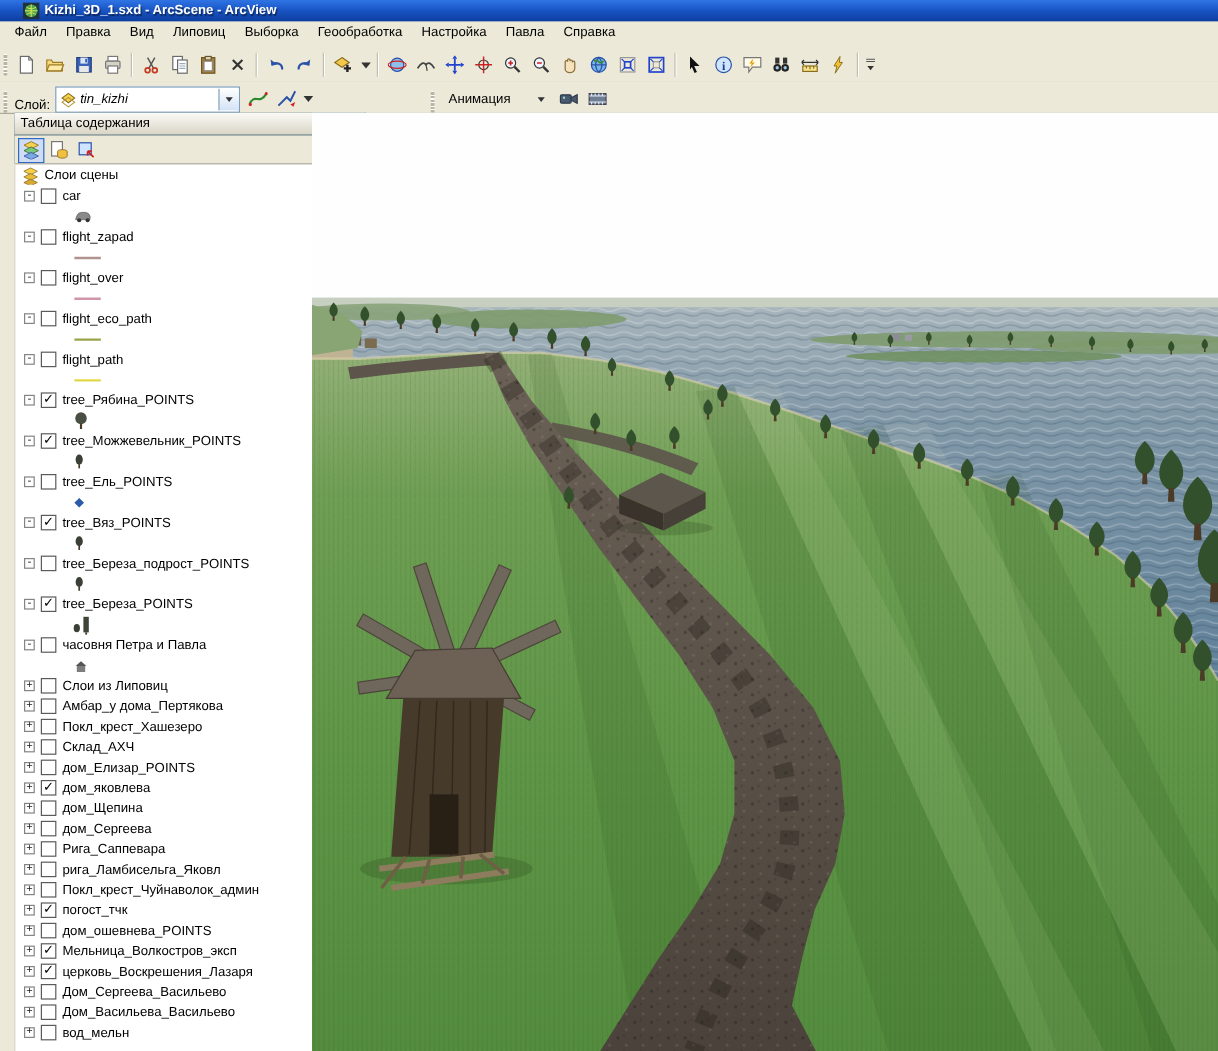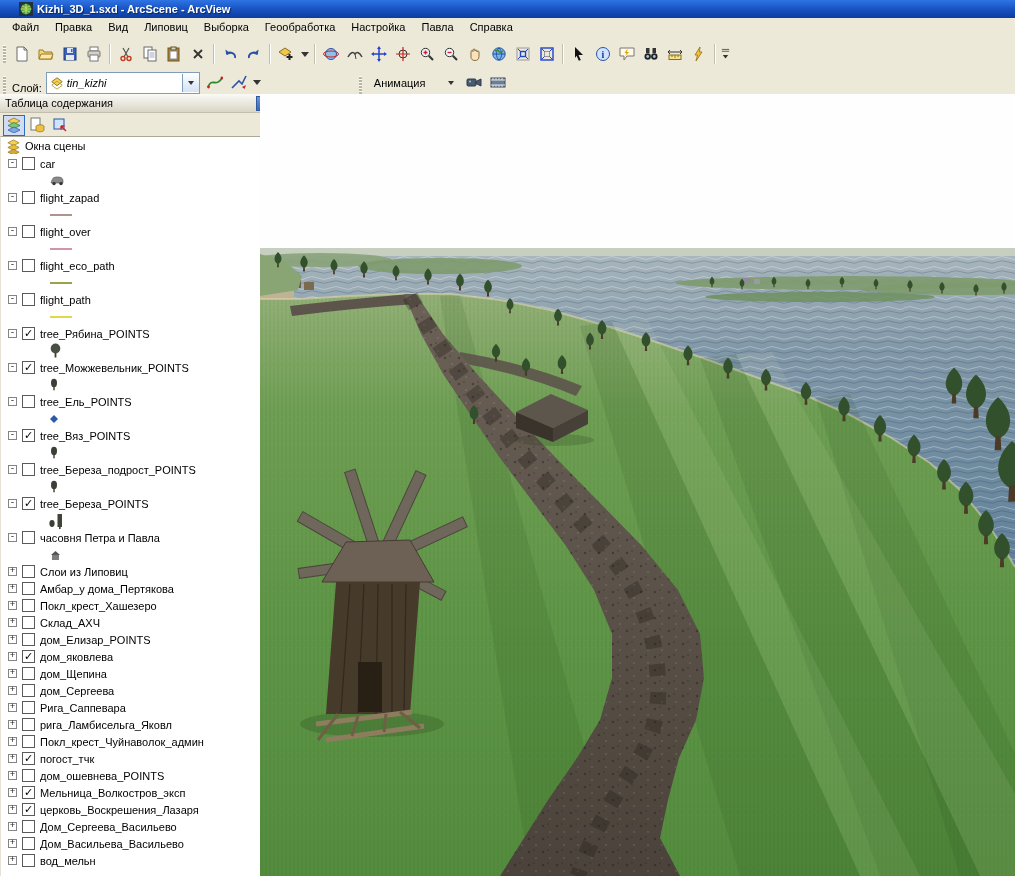--- a/index.html
+++ b/index.html
@@ -31,21 +31,21 @@
   .combo{width:152px;height:20px;background:#fff;border:1px solid #7f9db9;display:flex;align-items:center;flex:none;font-style:italic;}
   .combo .ci{margin:0 3px;display:flex;}
   .combo .cv{flex:1;overflow:hidden;white-space:nowrap;}
   .combo-btn{width:16px;height:18px;flex:none;border-left:1px solid #7f9db9;
     background:linear-gradient(180deg,#fdfefe,#d3e2f6);display:flex;align-items:center;justify-content:center;}
   .arr{width:0;height:0;border-left:3px solid transparent;border-right:3px solid transparent;border-top:4px solid #333;}
   .drop-btn{height:22px;display:flex;align-items:center;gap:23px;padding:0 7px;background:transparent;border:1px solid transparent;font-size:11px;}
   .spacer{width:92px;flex:none;}
 
   
-  .toc{position:absolute;left:0;top:94px;width:293px;bottom:0;background:#0c4a6e;border-right:1px solid #8a867a;box-sizing:border-box;}
+  .toc{position:absolute;left:12px;top:94px;width:293px;bottom:0;background:#0c4a6e;border-right:1px solid #8a867a;box-sizing:border-box;}
   .toc-hdr{height:18px;background:linear-gradient(180deg,#fbfaf6,#d9d5c6);border-bottom:1px solid #c2beb0;
     display:flex;align-items:center;padding-left:5px;}
   .toc-hdr .t{flex:1;}
   .hbtn{width:17px;height:15px;flex:none;margin-right:1px;border:1px solid #2d5aa0;
     background:linear-gradient(180deg,#6d96d4,#3c69b4);display:flex;align-items:center;justify-content:center;padding:0;}
   .toc-tools{height:24px;display:flex;align-items:center;padding-left:3px;gap:1px;background:#ece9d8;}
   .toc-tools .tbtn{width:22px;height:21px;}
   .toc-tools .tbtn.on{border:1px solid #316ac5;background:#cfdcf3;}
   .tree{position:absolute;left:0;top:42px;right:17px;bottom:0;background:#fff;overflow:hidden;
     border-top:1px solid #aca899;border-left:1px solid #e6e3d6;}
@@ -394,21 +394,21 @@
       </div>
     <div class="tree">
         <div class="rootrow">
           <span style="display: flex;">
             <svg width="15" height="15" viewBox="0 0 16 16">
               <path d="M8 1l6 3-6 3-6-3z" fill="#f5d24e" stroke="#8a6d1d" stroke-width=".7"></path>
               <path d="M8 6l6 3-6 3-6-3z" fill="#e8bd3a" stroke="#8a6d1d" stroke-width=".7"></path>
               <path d="M8 11l6 3-6 3-6-3z" fill="#d8a832" stroke="#8a6d1d" stroke-width=".7"></path>
             </svg>
           </span>
-          <span class="lab">Окна сцены</span>
+          <span class="lab">Слои сцены</span>
         </div>
         <div class="row">
           <span class="expand">-</span>
           <span class="cb"></span>
           <span class="lab">car</span>
         </div>
         <div class="symrow">
           <svg width="17" height="11" viewBox="0 0 17 11">
             <path d="M2 8L3 5q1-3 4-3h3q3 0 4 3v3z" fill="#8a8a8a" stroke="#555" stroke-width=".6"></path>
             <circle cx="5" cy="8.6" r="1.7" fill="#333"></circle>

